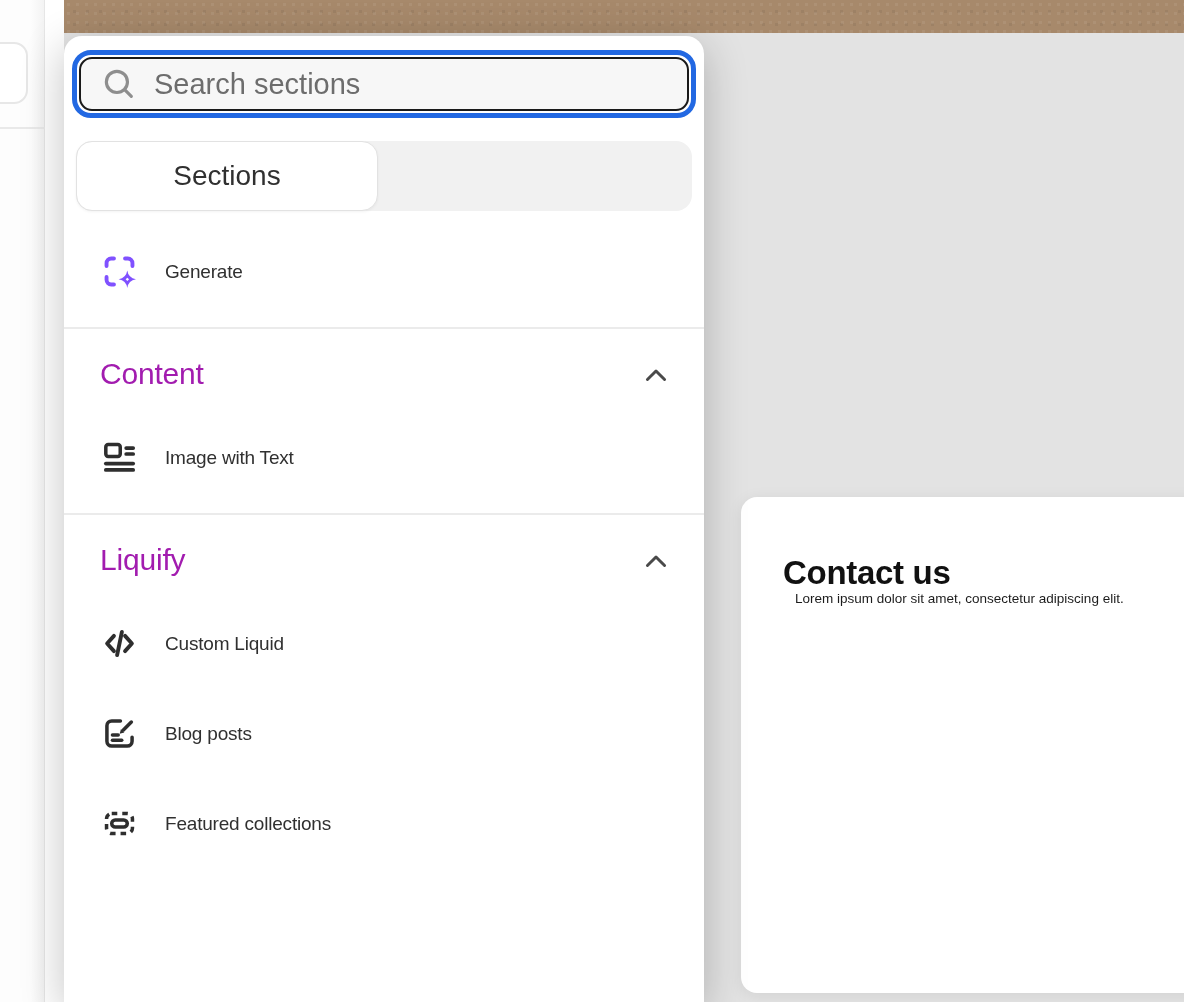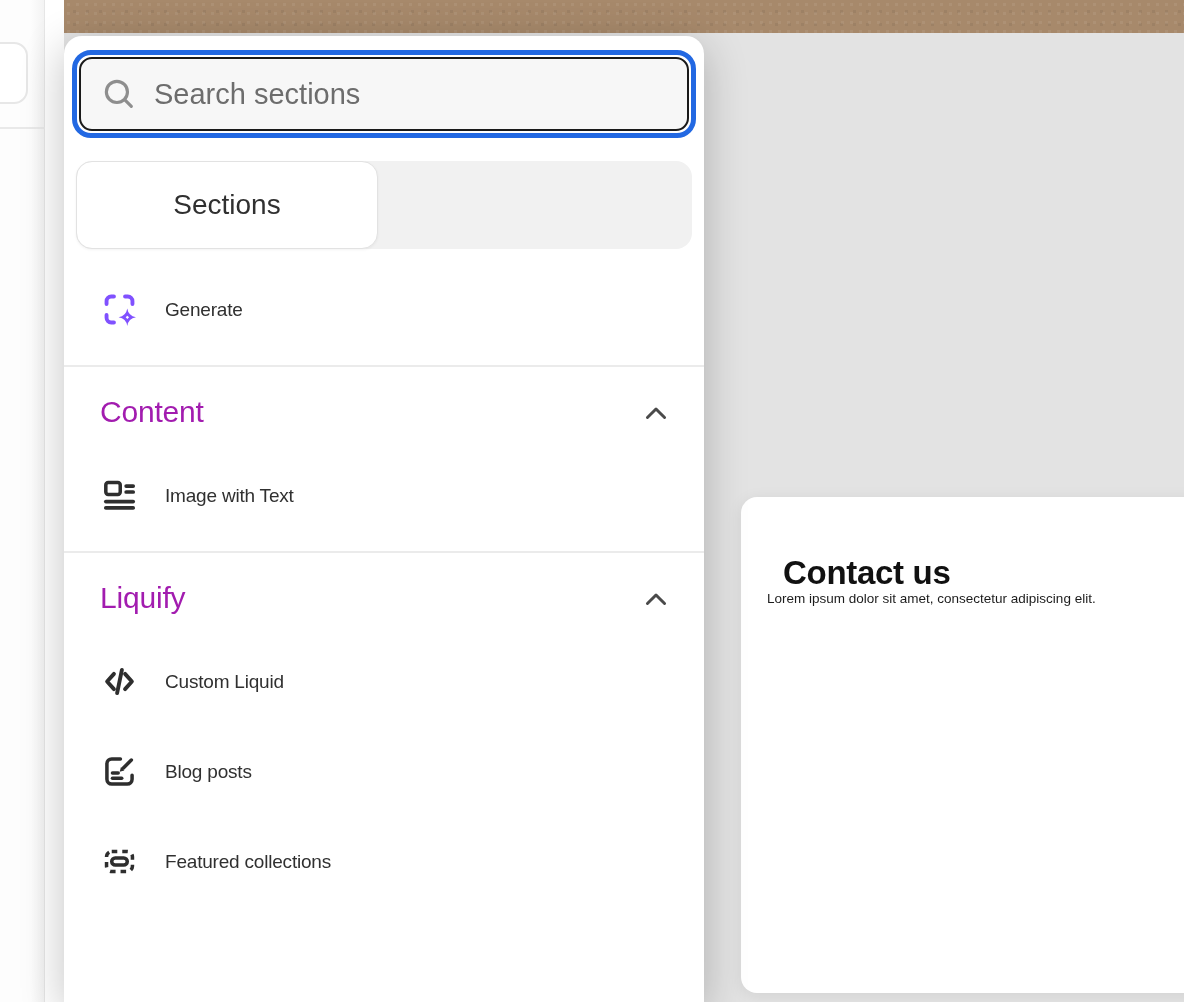--- a/index.html
+++ b/index.html
@@ -14,45 +14,45 @@
     background:var(--hero-band,#a7896b);
     background-image:
       radial-gradient(rgba(255,255,255,.07) 1.5px, transparent 1.5px),
       radial-gradient(rgba(0,0,0,.06) 1.5px, transparent 1.5px);
     background-size:9px 9px, 13px 13px; background-position:0 0, 4px 5px; }
 
   .preview-card { position:absolute; left:741px; top:497px; width:470px; height:496px;
     background:#fff; border-radius:16px; box-shadow:0 3px 16px rgba(0,0,0,.08); }
   .preview-card h2 { position:absolute; left:42px; top:57px; font-size:33px;
     font-weight:700; color:#111; letter-spacing:-.3px; }
-  .preview-card p { position:absolute; left:26px; top:94px; font-size:13.5px; color:#1c1c1c; }
+  .preview-card p { position:absolute; left:54px; top:94px; font-size:13.5px; color:#1c1c1c; }
 
   
   .left-rail { position:absolute; left:0; top:0; width:45px; height:1002px;
     background:linear-gradient(90deg,#fdfdfd 70%,#f3f3f3); border-right:1.5px solid #e6e6e6; }
   .rail-button { position:absolute; left:-22px; top:42px; width:50px; height:62px;
     background:#fff; border:2px solid #e7e7e7; border-radius:14px; }
   .rail-divider { position:absolute; left:0; top:127px; width:45px; height:2px; background:#e9e9e9; }
   .gap-strip { position:absolute; left:46.5px; top:0; width:17.5px; height:1002px; background:#fff; }
 
   
   .popup { position:absolute; left:64px; top:36px; width:640px; height:966px;
     background:#fff; border-radius:18px 18px 0 0; padding:14px 12px 0;
     box-shadow:0 10px 44px rgba(0,0,0,.24); }
 
   .search-ring { margin:0 -4px; border:5px solid var(--focus-ring,#2268e2);
     border-radius:19px; padding:2px; background:#fff; }
-  .search-box { height:74px; border:2.5px solid #1a1a1a; border-radius:13px;
+  .search-box { height:54px; border:2.5px solid #1a1a1a; border-radius:13px;
     background:#f7f7f7; display:flex; align-items:center; padding:12px 20px; gap:16px; }
   .search-box svg { flex:0 0 auto; }
   .search-box input { flex:1; border:none; outline:none; background:transparent;
     font-size:29px; color:#303030; font-family:inherit; }
   .search-box input::placeholder { color:#6d6d6d; }
 
-  .tabs { margin-top:23px; height:88px; background:#f1f1f1; border-radius:16px;
+  .tabs { margin-top:23px; height:70px; background:#f1f1f1; border-radius:16px;
     display:flex; align-items:stretch; }
   .tab { border:none; background:transparent; border-radius:16px; font-family:inherit;
     font-size:28px; font-weight:500; color:#303030; cursor:pointer; }
   .tab.selected { flex:0 0 302px; background:#fff; border:1.5px solid #e2e2e2;
     box-shadow:0 1px 3px rgba(0,0,0,.05); }
   .tab:not(.selected) { flex:1; }
 
   .row { height:77px; margin:13px 4px 0; border-radius:14px; display:flex;
     align-items:center; padding:0 21px; gap:27px; cursor:pointer; }
   .row.generate { margin-top:22px; }

